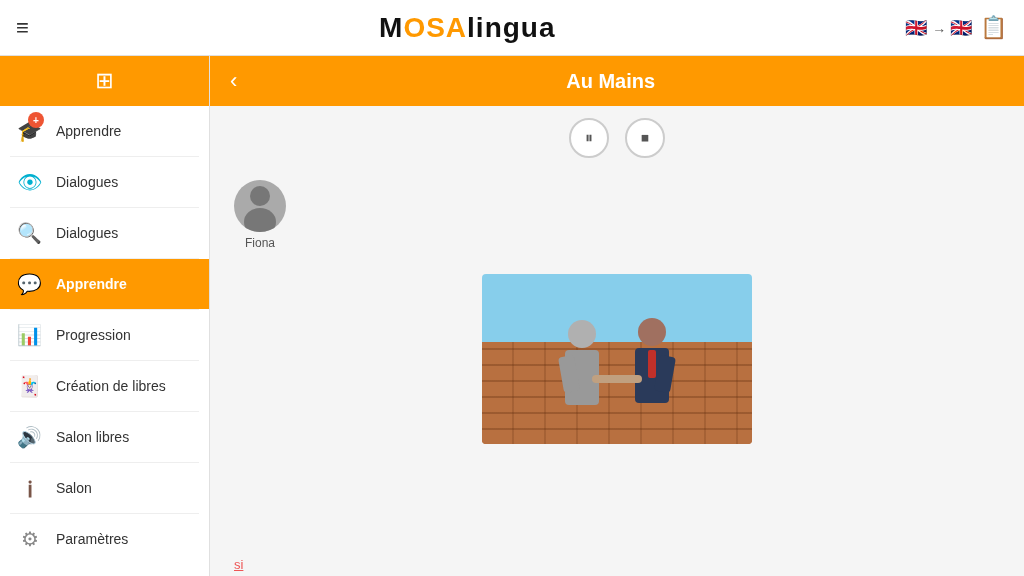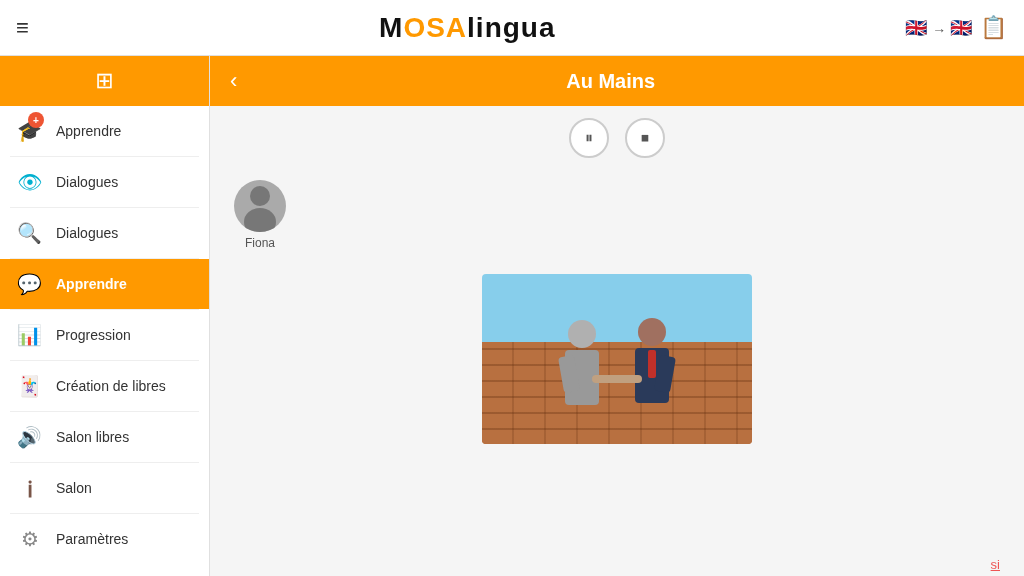--- a/index.html
+++ b/index.html
@@ -236,21 +236,21 @@
     }
     .people-svg {
       position: absolute;
       bottom: 10px;
       left: 50%;
       transform: translateX(-50%);
     }
 
     
     .see-more-link {
-      text-align: right;
+      text-align: left;
       padding: 4px 24px;
       color: #e55;
       font-size: 13px;
       cursor: pointer;
       text-decoration: underline;
     }
   </style>
 </head>
 <body>
 

